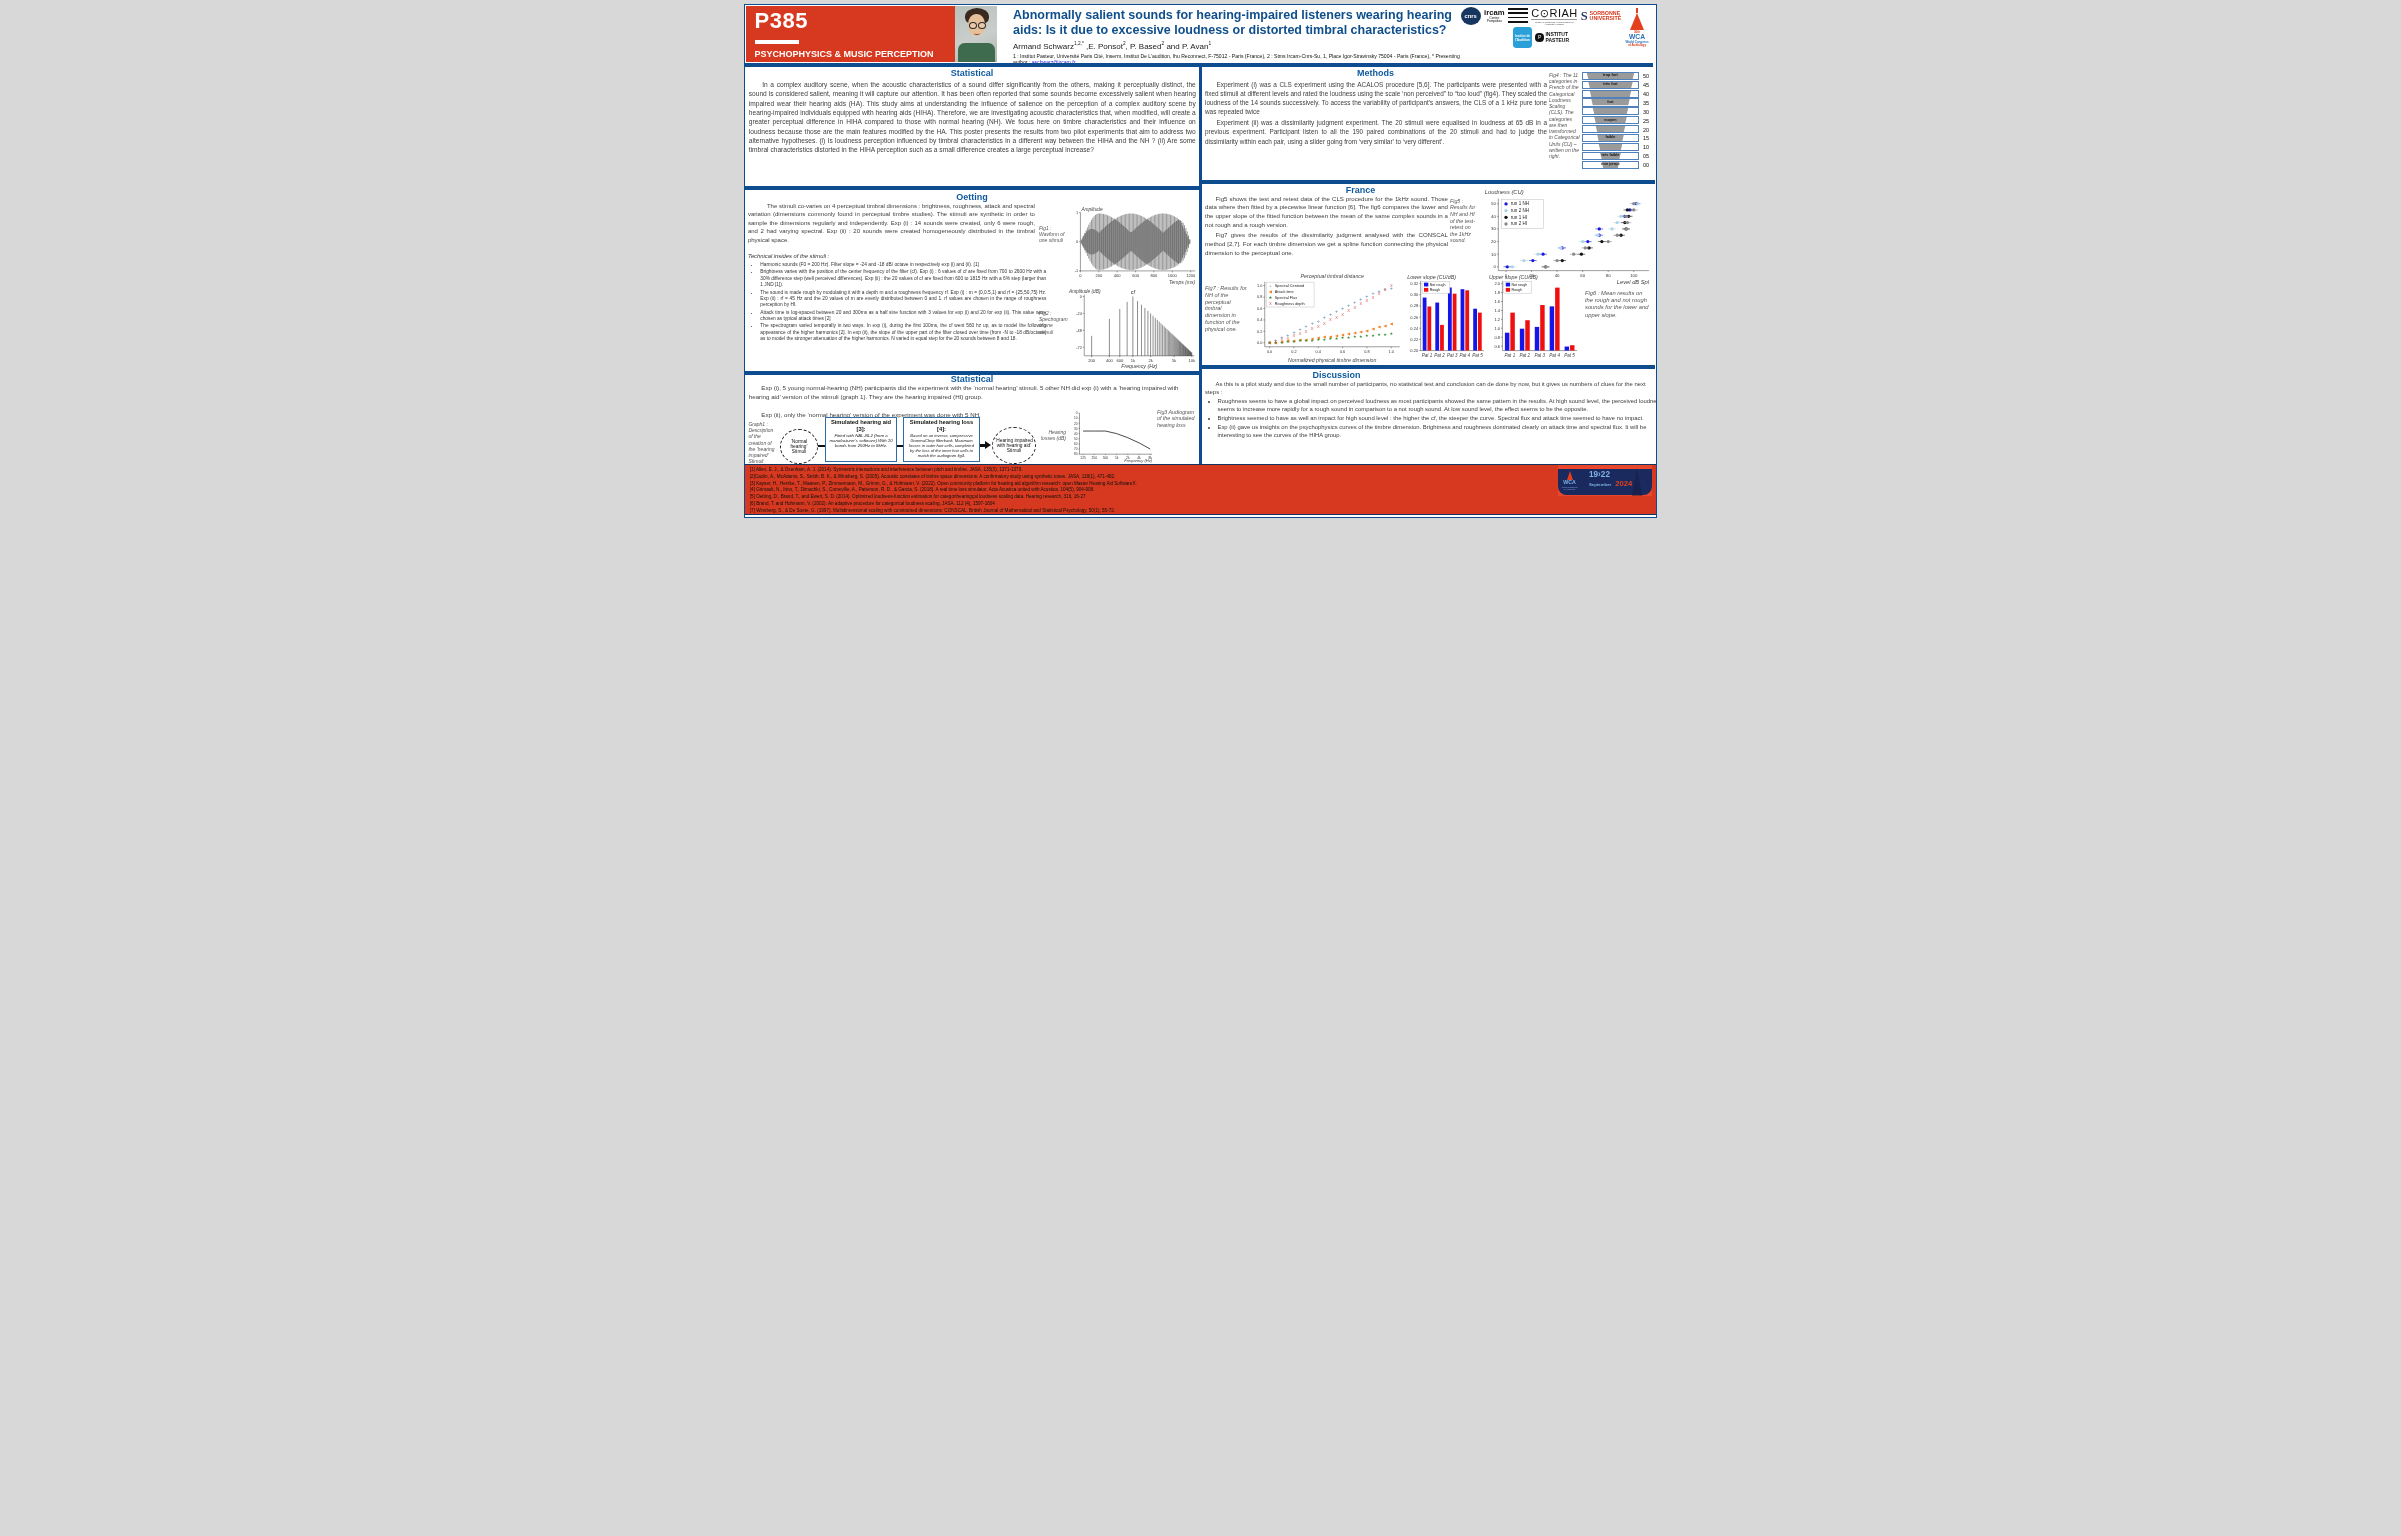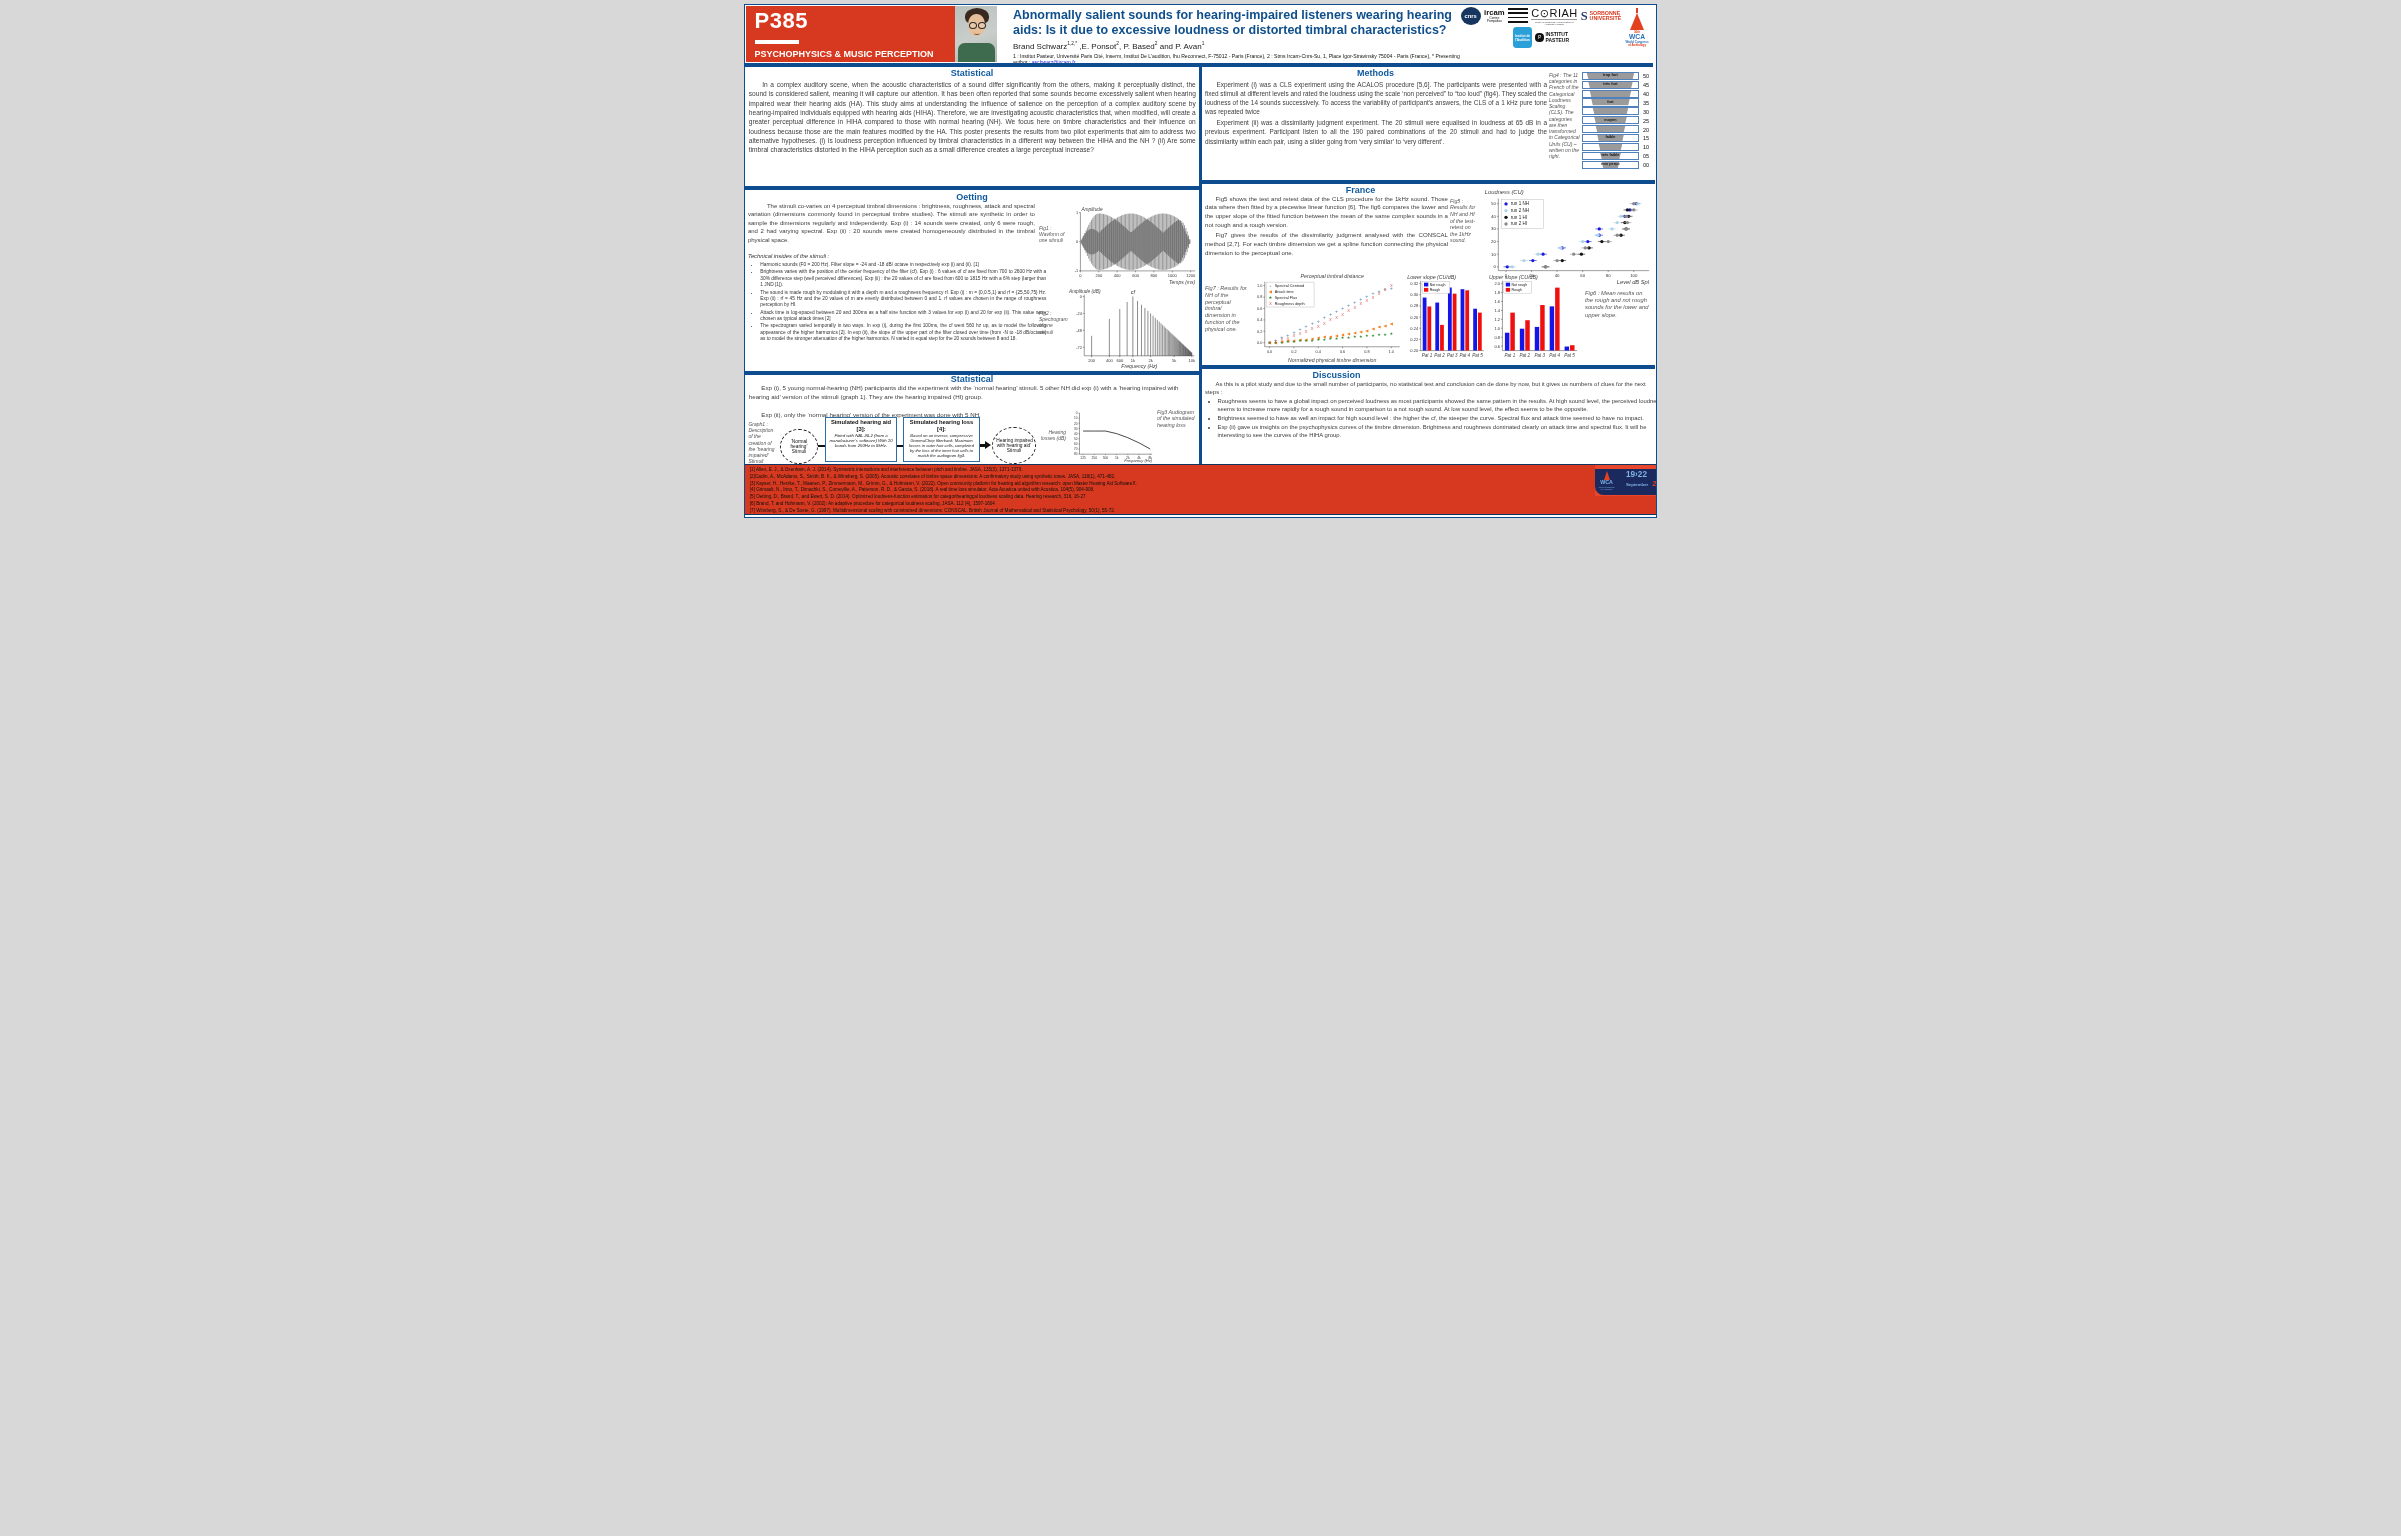--- a/index.html
+++ b/index.html
@@ -57,21 +57,21 @@
   .fc-circle{position:absolute;border:0.8px dashed #222;border-radius:50%;display:flex;align-items:center;justify-content:center;text-align:center;font-size:4.8px;color:#111;background:#fff;padding:1.9px;box-sizing:border-box;}
   .fc-box{position:absolute;border:0.8px solid #2e6da4;background:#fff;padding:1.4px 2.4px;text-align:center;box-sizing:border-box;}
   .fc-box .bt{font-weight:bold;font-size:5.8px;color:#111;line-height:1.1;}
   .fc-box .bb{font-style:italic;font-size:4.3px;line-height:1.22;color:#222;margin-top:1px;}
   .fc-line{position:absolute;background:#111;}
   
   #refs{position:absolute;left:0;top:459px;width:911px;height:50px;background:#d6391f;border-top:1.9px solid #12355f;box-sizing:border-box;padding:2.4px 101px 1.9px 4.8px;}
   #refs .ref{font-size:4.6px;line-height:1.47;color:#101010;white-space:nowrap;overflow:hidden;}
   #bottom-line{position:absolute;left:0;top:509px;width:911px;height:1.4px;background:#12355f;}
   
-  #banner{position:absolute;left:813px;top:460px;width:94px;height:31px;background:#e8472e;overflow:hidden;margin-left:37px;}
+  #banner{position:absolute;left:813px;top:460px;width:94px;height:31px;background:#e8472e;overflow:hidden;}
   #banner .bband{position:absolute;left:0;top:4.3px;width:94px;height:26px;background:#1b2a5e;border-radius:0 0 8.6px 8.6px;}
   #banner .btower{position:absolute;right:7.7px;top:2.9px;width:0;height:0;border-left:7.7px solid transparent;border-right:7.7px solid transparent;border-bottom:37px solid rgba(20,25,60,.45);}
   #banner .bwca{position:absolute;left:3.8px;top:6.7px;text-align:center;}
   #banner .bwca .t{width:0;height:0;border-left:3.8px solid transparent;border-right:3.8px solid transparent;border-bottom:9.6px solid #e2401f;margin:0 auto;}
   #banner .bwca .w{color:#7fb2e5;font-weight:bold;font-size:5.3px;line-height:1;}
   #banner .bwca .s{color:#7fb2e5;font-size:2.2px;line-height:1.1;}
   #banner .bdates{position:absolute;left:31px;top:5.8px;color:#7fb2e5;}
   #banner .bdates .d1{font-size:8.2px;font-weight:bold;line-height:1;}
   #banner .bdates .d2{font-size:4.3px;font-weight:bold;display:inline-block;}
   #banner .bdates .d3{font-size:7.7px;font-weight:bold;color:#e2401f;display:inline-block;margin-left:1.9px;}
@@ -96,21 +96,21 @@
     <div class="hair"></div>
     <div class="face"></div>
     <div class="gl l"></div>
     <div class="gl r"></div>
     <div class="smile"></div>
     <div class="sweater"></div>
   </div>
 
   <div class="title-block">
     <div class="title">Abnormally salient sounds for hearing-impaired listeners wearing hearing aids: Is it due to excessive loudness or distorted timbral characteristics?</div>
-    <div class="authors" id="authors"><span>Brand Schwarz</span><sup>1,2,*</sup><span> ,E. Ponsot</span><sup>2</sup><span>, P. Based</span><sup>2</sup><span> and P. Avan</span><sup>1</sup></div>
+    <div class="authors" id="authors"><span>Armand Schwarz</span><sup>1,2,*</sup><span> ,E. Ponsot</span><sup>2</sup><span>, P. Based</span><sup>2</sup><span> and P. Avan</span><sup>1</sup></div>
     <div class="affil">
       <span>1 : Institut Pasteur, Université Paris Cité, Inserm, Institut De L’audition, Ihu Reconnect, F-75012 - Paris (France), 2 : Stms Ircam-Cnrs-Su, 1, Place Igor-Stravinsky 75004 - Paris (France), * Presenting author : </span><a href="#">aschwarz@ircam.fr</a>
     </div>
   </div>
 
   <div class="logos">
     <div class="logo-grid">
       <div class="lg-cnrs">cnrs</div>
       <div class="lg-ircam">
         <div class="big">ircam</div>

